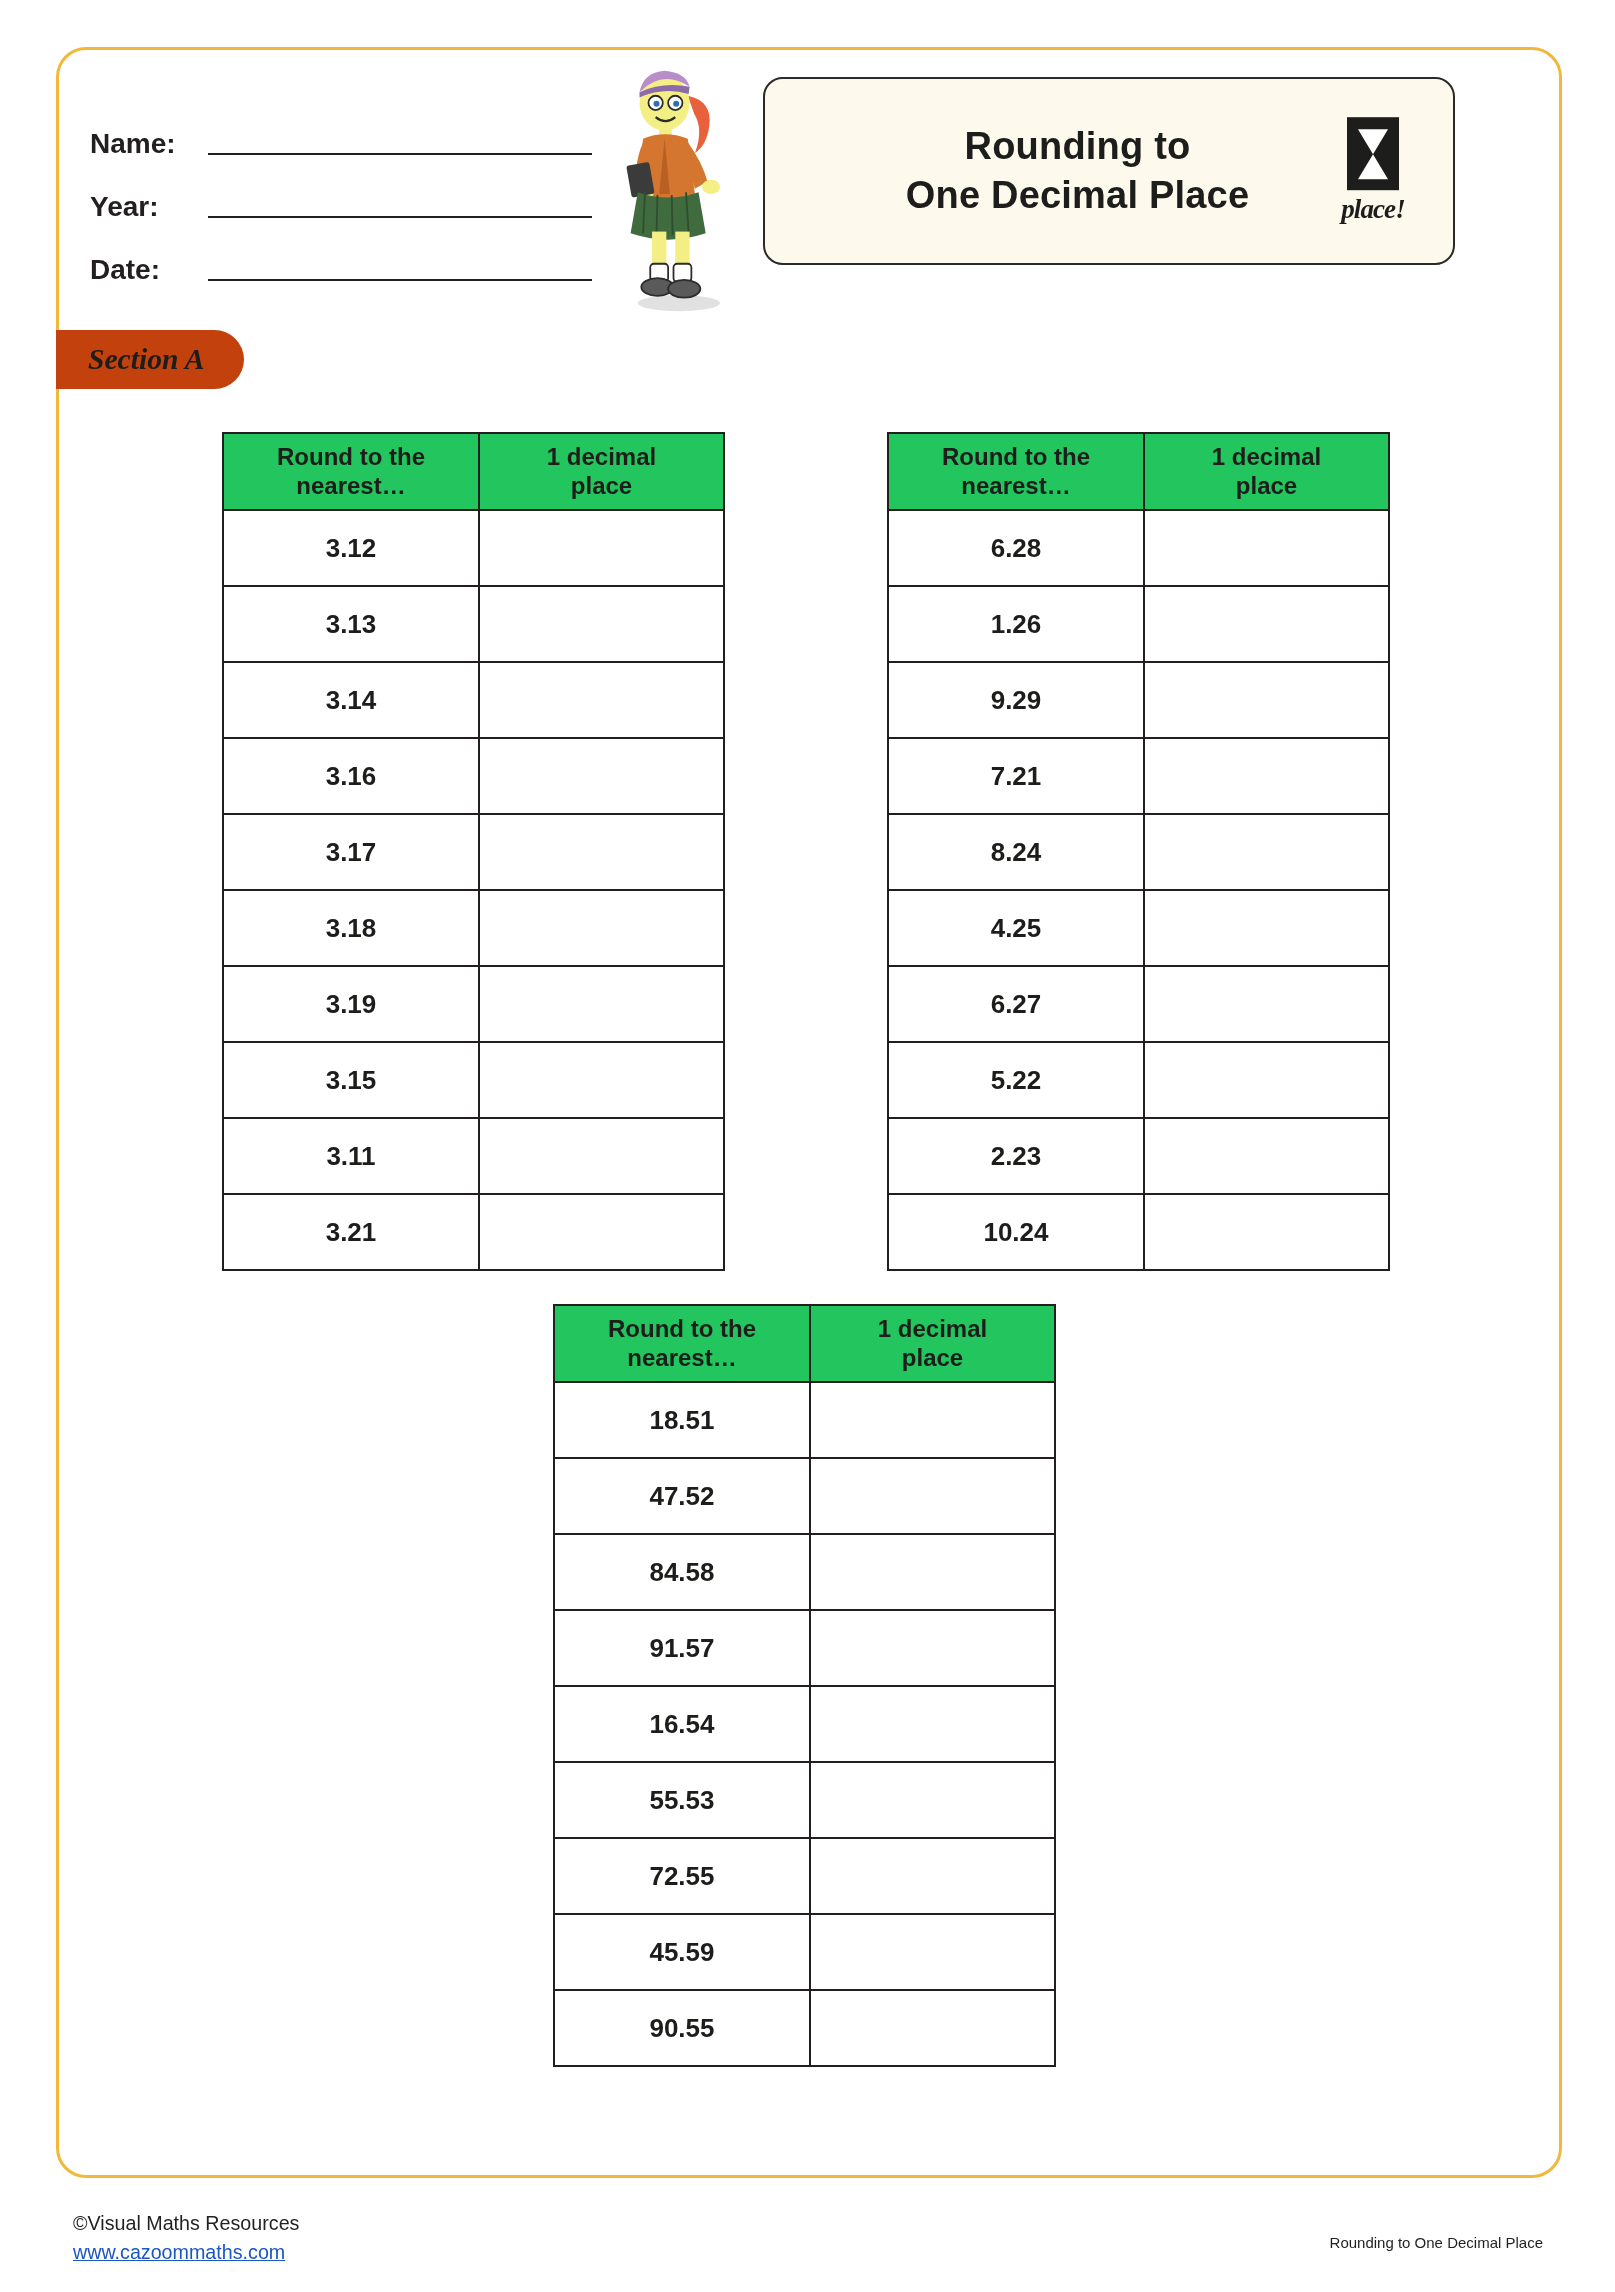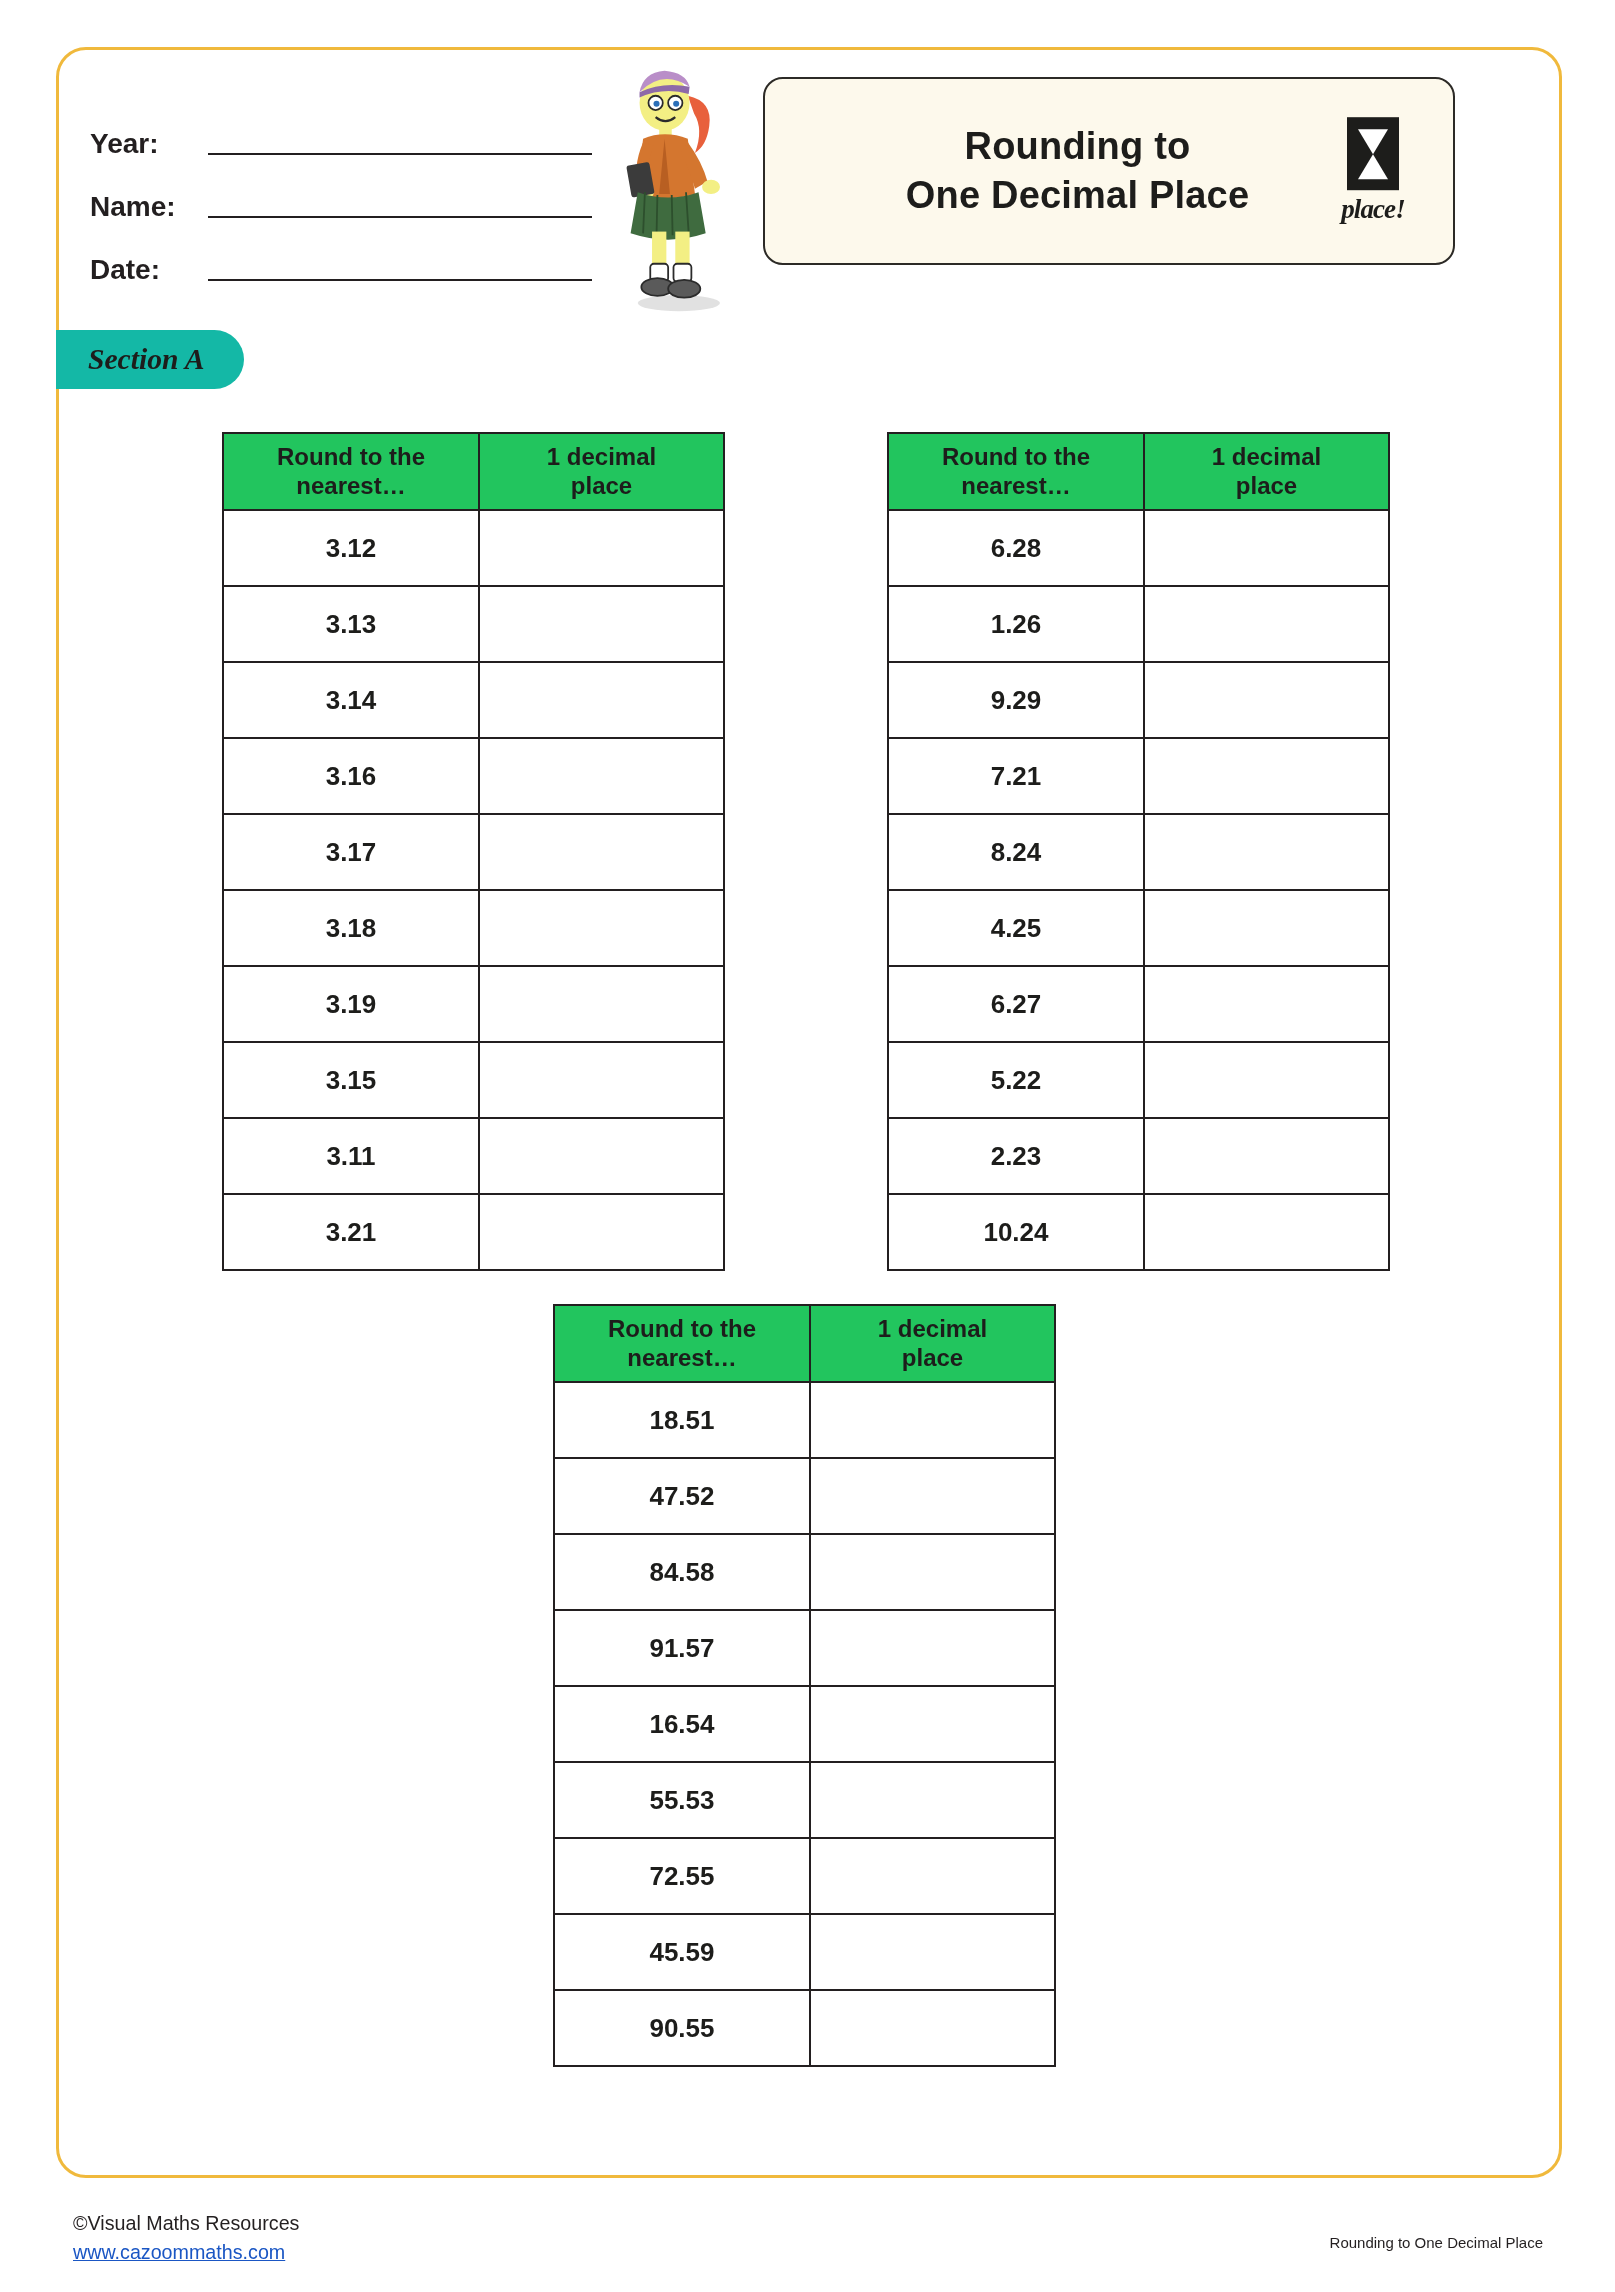--- a/index.html
+++ b/index.html
@@ -120,21 +120,21 @@
     letter-spacing: -0.9px;
   }
 
   
   .section-tab {
     position: absolute;
     left: 56px;
     top: 330px;
     min-width: 188px;
     height: 59px;
-    background: #14b8a6;
+    background: #c2410c;
     border-radius: 0 29.6px 29.6px 0;
     display: flex;
     align-items: center;
     padding-left: 32px;
   }
   .section-tab span {
     font-family: "Liberation Serif", serif;
     font-weight: bold;
     font-style: italic;
     font-size: 29.6px;
@@ -204,25 +204,25 @@
 </style>
 </head>
 <body>
 
 <div class="page">
 
   <div class="sheet-border"></div>
 
   <div class="fields">
     <div class="field-row">
-      <div class="field-label">Year:</div>
+      <div class="field-label">Name:</div>
       <div class="field-line"></div>
     </div>
     <div class="field-row">
-      <div class="field-label">Name:</div>
+      <div class="field-label">Year:</div>
       <div class="field-line"></div>
     </div>
     <div class="field-row">
       <div class="field-label">Date:</div>
       <div class="field-line"></div>
     </div>
   </div>
 
   <div class="mascot">
     <svg viewBox="0 0 160 290" width="143" height="260" aria-hidden="true">

